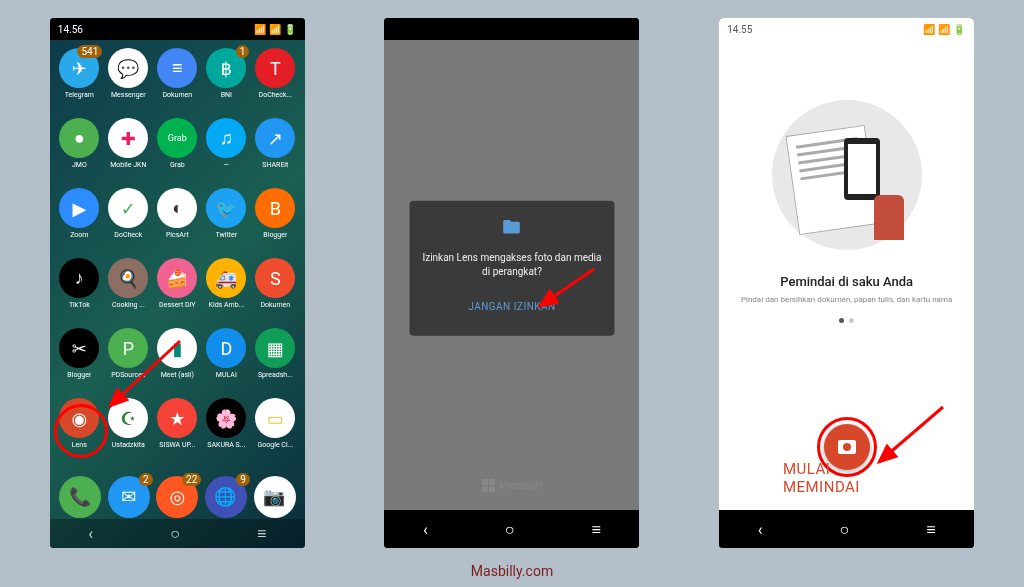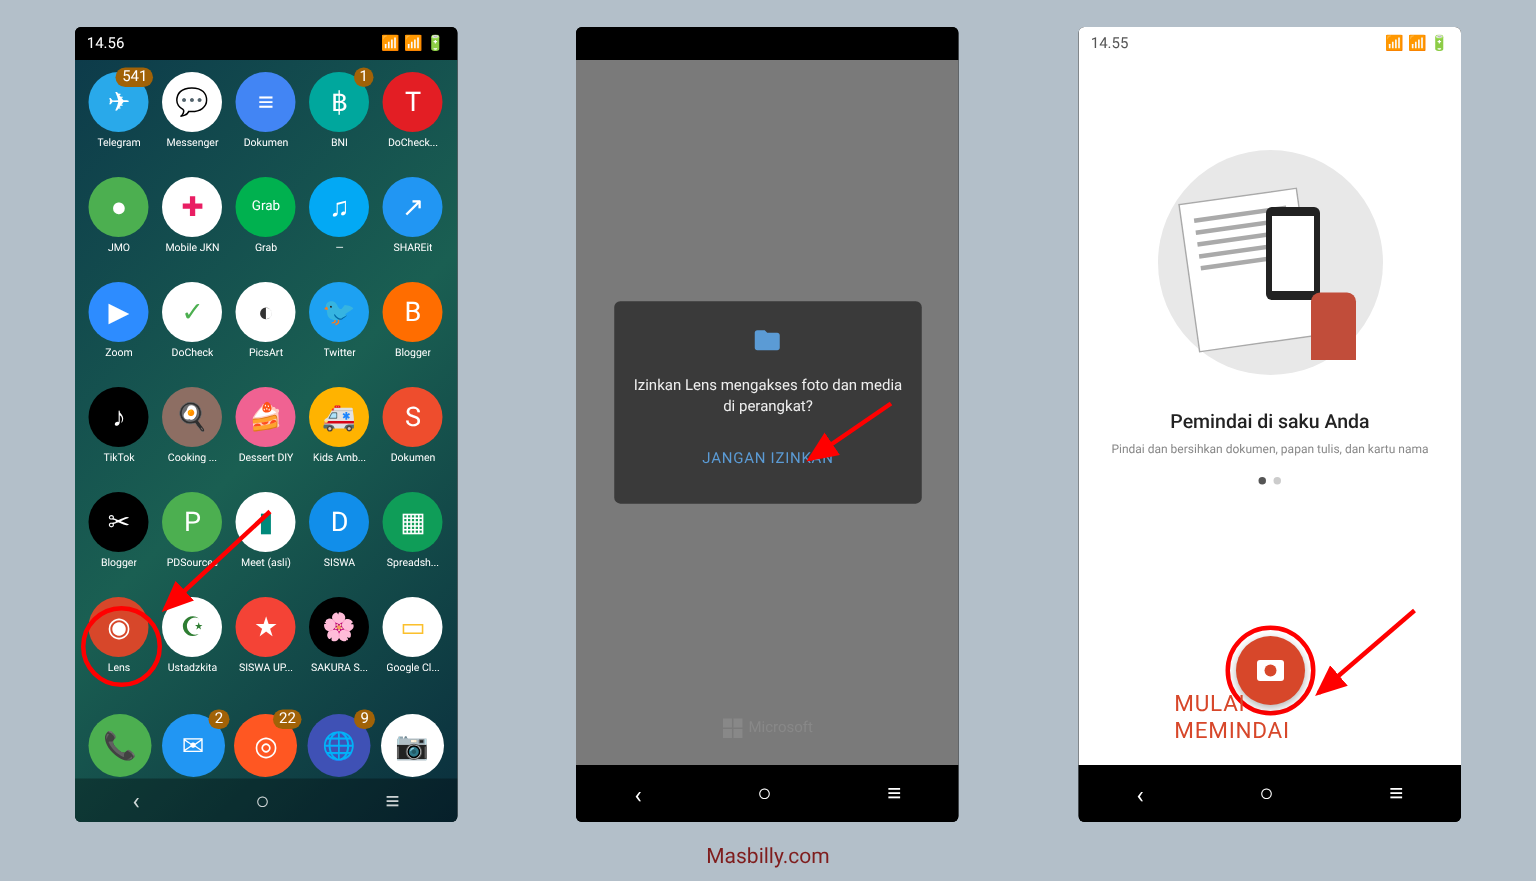--- a/index.html
+++ b/index.html
@@ -158,21 +158,21 @@
           <div class="app">
             <div class="app-icon" style="background: rgb(76, 175, 80); color: rgb(255, 255, 255); font-size: 18px;">P</div>
             <div class="app-label">PDSources</div>
           </div>
           <div class="app">
             <div class="app-icon" style="background: rgb(255, 255, 255); color: rgb(0, 137, 123); font-size: 18px;">▮</div>
             <div class="app-label">Meet (asli)</div>
           </div>
           <div class="app">
             <div class="app-icon" style="background: rgb(17, 142, 234); color: rgb(255, 255, 255); font-size: 18px;">D</div>
-            <div class="app-label">SISWA</div>
+            <div class="app-label">MULAI</div>
           </div>
           <div class="app">
             <div class="app-icon" style="background: rgb(15, 157, 88); color: rgb(255, 255, 255); font-size: 18px;">▦</div>
             <div class="app-label">Spreadsh...</div>
           </div>
           <div class="app">
             <div class="app-icon" style="background: rgb(215, 71, 42); color: rgb(255, 255, 255); font-size: 18px;">◉</div>
             <div class="app-label">Lens</div>
           </div>
           <div class="app">

